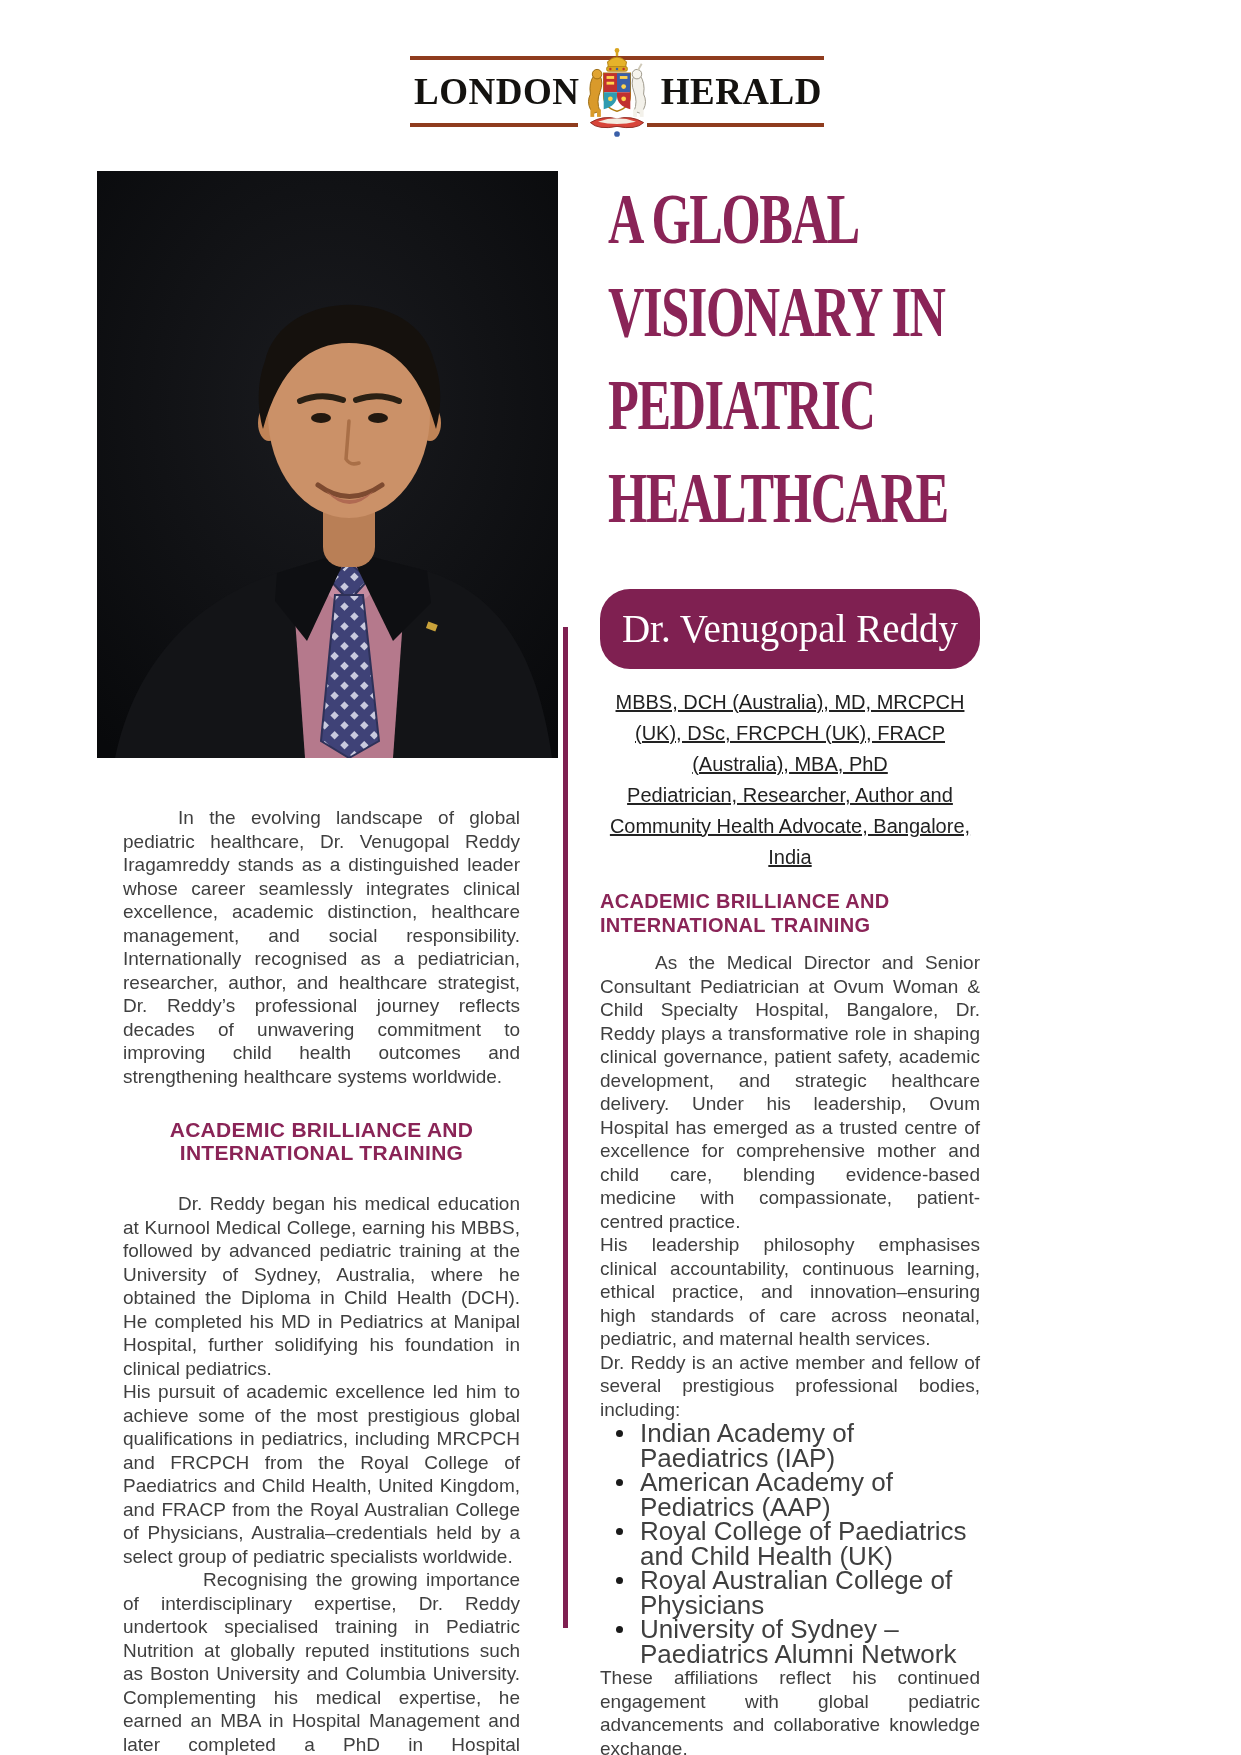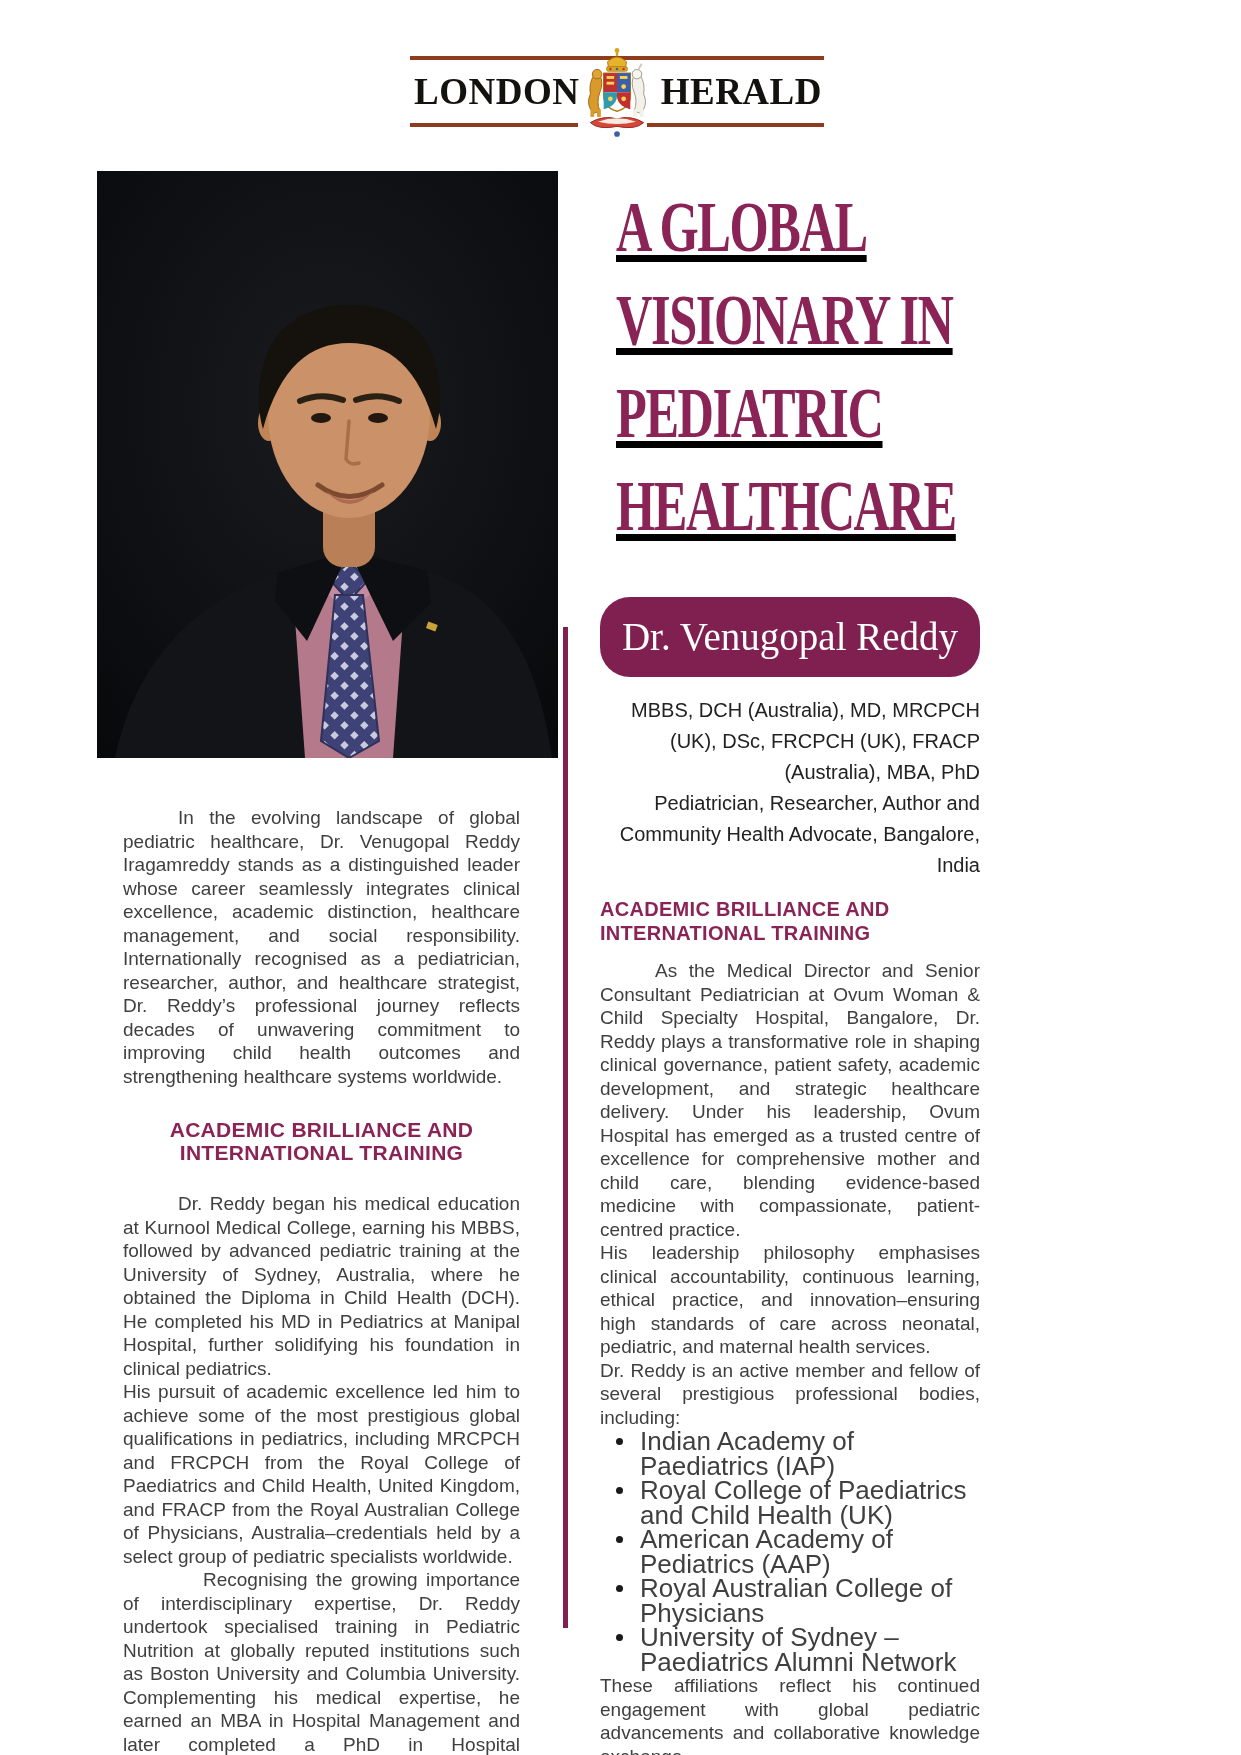--- a/index.html
+++ b/index.html
@@ -44,36 +44,36 @@
   .indent-sm{text-indent:55px;margin-top:28px;}
   .indent-lg{text-indent:80px;}
 
   .section-header{
     font-size:20px;font-weight:bold;color:var(--accent);
     letter-spacing:.3px;margin:0;line-height:24px;
   }
   .left-col .section-header{text-align:center;font-size:21px;line-height:23px;margin:30px 12px 28px;}
 
   
-  .headline{margin:16px;text-decoration:underline;}
+  .headline{margin:8px;}
   .hl-line{
     display:block;font-family:"Liberation Serif",serif;font-weight:bold;
     font-size:72px;line-height:93px;color:var(--accent);
     transform:scaleX(.70);transform-origin:0 60%;letter-spacing:-2px;white-space:nowrap;
   }
 
   
   .name-box{
     margin-top:44px;background:var(--accent-dark);border-radius:30px;color:#fff;
     text-align:center;font-family:"Liberation Serif",serif;font-weight:normal;
     font-size:39px;line-height:50px;padding:15px 6px;
   }
   .name-box span{display:block;}
 
-  .creds{font-size:20px;line-height:31px;color:#222;margin:18px 0 0;text-align:right;}
+  .creds{font-size:20px;line-height:31px;color:#222;margin:18px 0 0;text-align:center;text-decoration:underline;}
   .creds.role{margin:0;}
 
   .rc-h1{margin-top:16px;}
   .rc-p1{margin-top:14px;}
   .bullets{list-style:none;margin:0;padding:0;}
   .bullets li{position:relative;padding-left:40px;font-size:26px;line-height:24.5px;color:var(--body);}
   .bullets li::before{
     content:'';position:absolute;left:16px;top:9px;width:7px;height:7px;border-radius:50%;background:#1a1a1a;
   }
 </style>
@@ -205,22 +205,22 @@
     <p class="creds">MBBS, DCH (Australia), MD, MRCPCH (UK), DSc, FRCPCH (UK), FRACP (Australia), MBA, PhD</p>
     <p class="creds role">Pediatrician, Researcher, Author and Community Health Advocate, Bangalore, India</p>
 
     <h2 class="section-header rc-h1">ACADEMIC BRILLIANCE AND INTERNATIONAL TRAINING</h2>
     <p class="body indent-sm rc-p1">As the Medical Director and Senior Consultant Pediatrician at Ovum Woman &amp; Child Specialty Hospital, Bangalore, Dr. Reddy plays a transformative role in shaping clinical governance, patient safety, academic development, and strategic healthcare delivery. Under his leadership, Ovum Hospital has emerged as a trusted centre of excellence for comprehensive mother and child care, blending evidence-based medicine with compassionate, patient-centred practice.</p>
     <p class="body">His leadership philosophy emphasises clinical accountability, continuous learning, ethical practice, and innovation–ensuring high standards of care across neonatal, pediatric, and maternal health services.</p>
     <p class="body">Dr. Reddy is an active member and fellow of several prestigious professional bodies, including:</p>
 
     <ul class="bullets">
         <li>Indian Academy of Paediatrics (IAP)</li>
+        <li>American Academy of Pediatrics (AAP)</li>
         <li>Royal College of Paediatrics and Child Health (UK)</li>
-        <li>American Academy of Pediatrics (AAP)</li>
         <li>Royal Australian College of Physicians</li>
         <li>University of Sydney – Paediatrics Alumni Network</li>
       </ul>
 
     <p class="body">These affiliations reflect his continued engagement with global pediatric advancements and collaborative knowledge exchange.</p>
 
   </section>
 
 </div>
 

